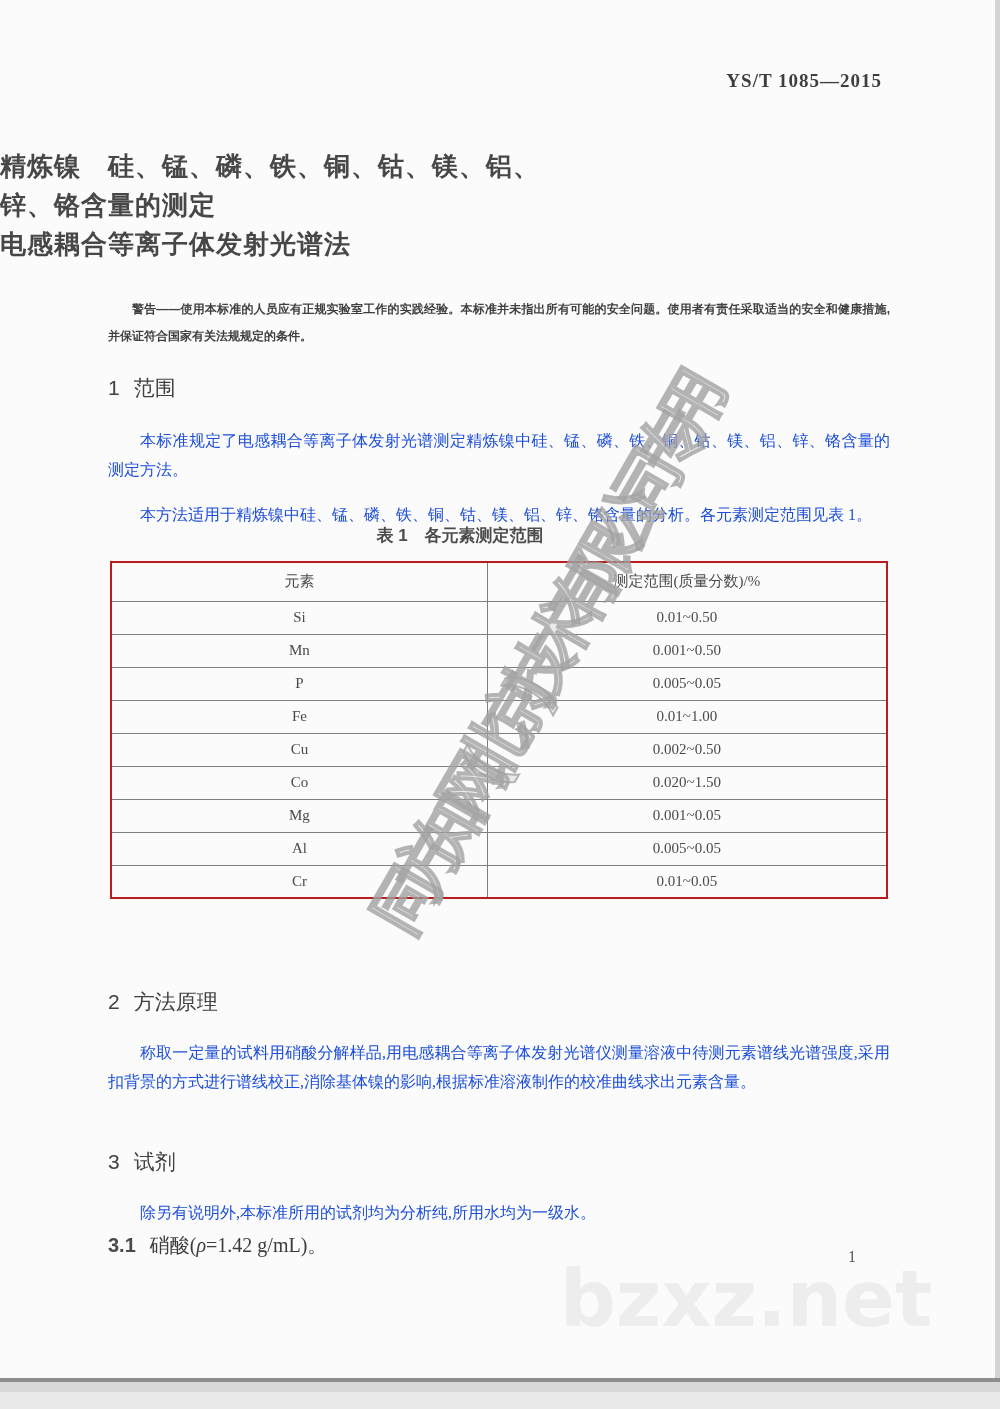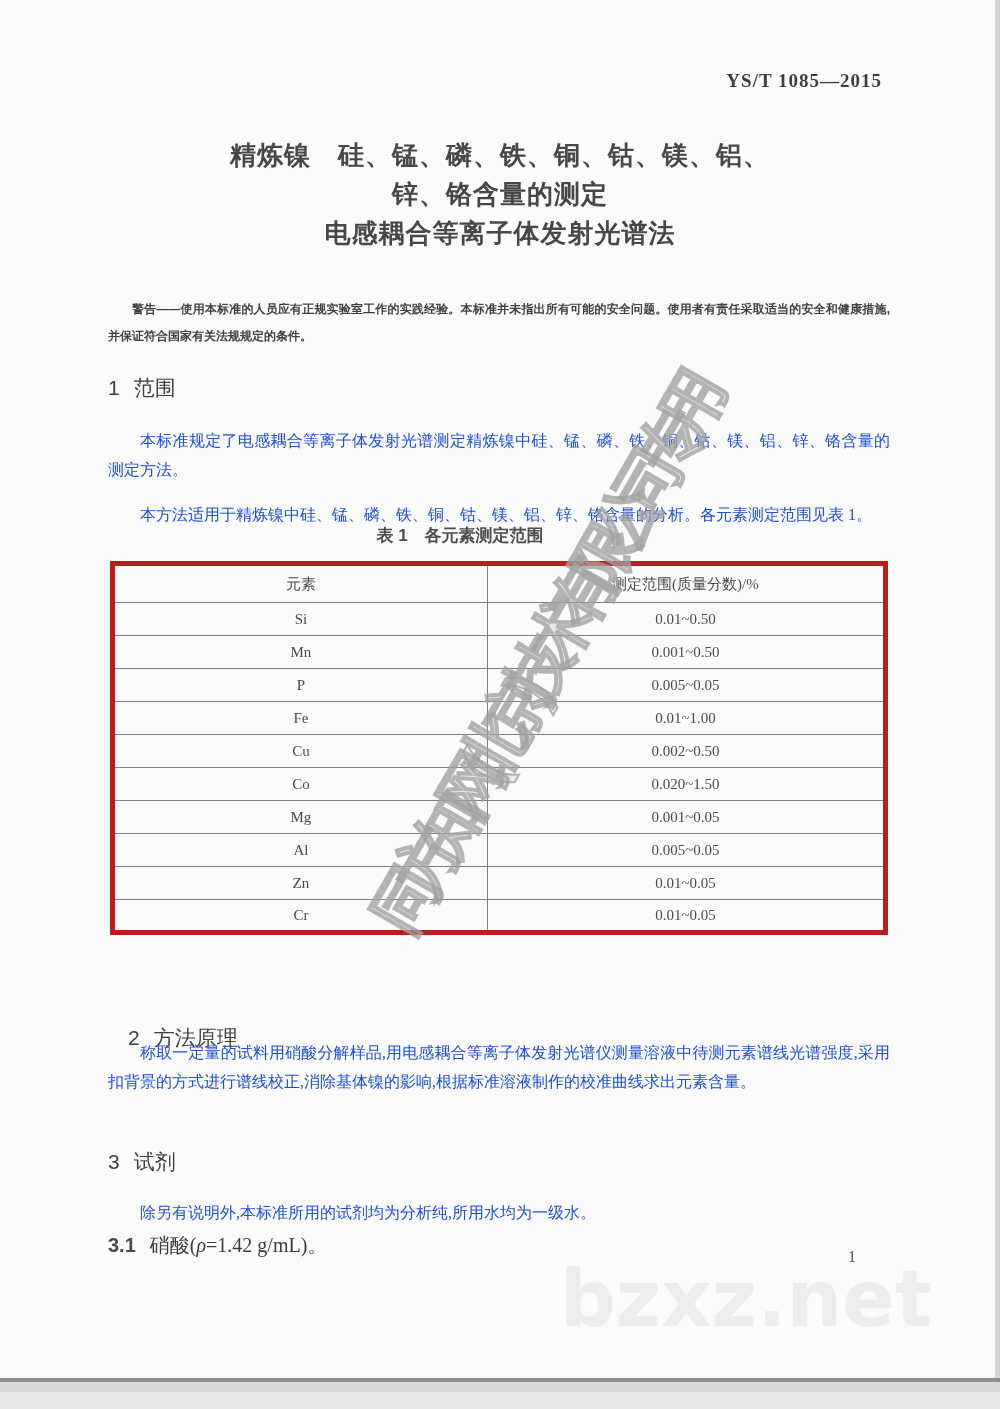--- a/index.html
+++ b/index.html
@@ -37,22 +37,22 @@
   
   .std-code {
     position: absolute; top: 70px; right: 118px;
     font-family: "Liberation Serif", serif;
     font-weight: bold; font-size: 19px; letter-spacing: 1px;
     color: #3e3e3e;
   }
 
   
   .doc-title {
-    position: absolute; top: 136px; left: 0; width: 1000px;
-    text-align: center;
+    position: absolute; top: 147px; left: 0; width: 1000px;
+    text-align: left;
     font-family: "Liberation Sans", sans-serif;
     font-weight: bold; font-size: 26px; line-height: 39px;
     letter-spacing: 1px; color: #474747;
   }
 
   
   .warning {
     position: absolute; top: 296px; left: 108px; width: 782px;
     font-family: "Liberation Sans", sans-serif;
     font-weight: bold; font-size: 12px; line-height: 27px;
@@ -60,21 +60,21 @@
   }
 
   
   .sec-heading {
     position: absolute; left: 108px;
     font-family: "Liberation Sans", sans-serif;
     font-weight: normal; font-size: 21px; color: #404040;
   }
   .sec-heading .sec-text { margin-left: 14px; }
   .h-sec1 { top: 374px; }
-  .h-sec2 { top: 1024px; margin-left: 20px; }
+  .h-sec2 { top: 988px; }
   .h-sec3 { top: 1148px; }
 
   
   .body-para {
     position: absolute; left: 108px; width: 782px;
     font-size: 16px; line-height: 29px;
     text-align: justify; text-indent: 2em; color: #1d4ed8;
   }
   .p-s1-1 { top: 426px; }
   .p-s1-2 { top: 484px; margin-top: 16px; }
@@ -103,21 +103,21 @@
     border-collapse: collapse;
     font-size: 15px; color: #4a4a4a;
   }
   table.range-table th, table.range-table td {
     border: 1px solid #7e7e7e;
     text-align: center; vertical-align: middle;
     font-weight: normal;
   }
   table.range-table th { height: 39px; font-size: 15px; }
   table.range-table td { height: 33px; }
-  table.range-table { border: 5px solid #b91c1c; }
+  table.range-table { border: 2px solid #b91c1c; }
   col.c-el { width: 48.5%; }
   col.c-rg { width: 51.5%; }
 
   
   .page-num {
     position: absolute; top: 1248px; left: 848px;
     font-size: 16px; color: #555;
   }
 
   
@@ -202,24 +202,20 @@
       </tr>
       <tr>
         <td>Mg</td>
         <td>0.001~0.05</td>
       </tr>
       <tr>
         <td>Al</td>
         <td>0.005~0.05</td>
       </tr>
       <tr>
-        <td>Zn</td>
-        <td>0.01~0.05</td>
-      </tr>
-      <tr>
         <td>Cr</td>
         <td>0.01~0.05</td>
       </tr>
     </tbody>
   </table>
 
   <div class="sec-heading h-sec2">
     <span class="sec-num">2</span><span class="sec-text">方法原理</span>
   </div>
   <p class="body-para p-s2-1">称取一定量的试料用硝酸分解样品,用电感耦合等离子体发射光谱仪测量溶液中待测元素谱线光谱强度,采用扣背景的方式进行谱线校正,消除基体镍的影响,根据标准溶液制作的校准曲线求出元素含量。</p>

